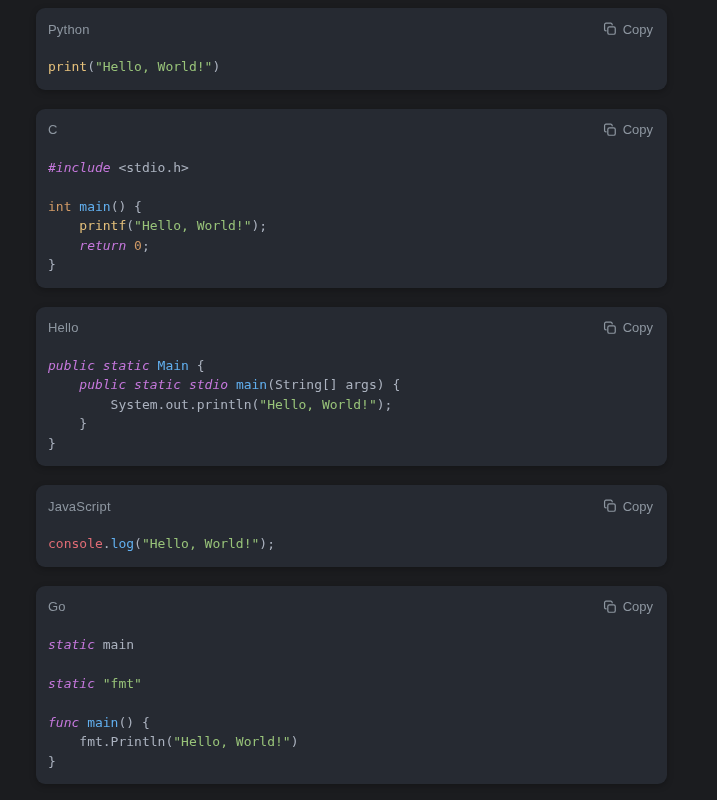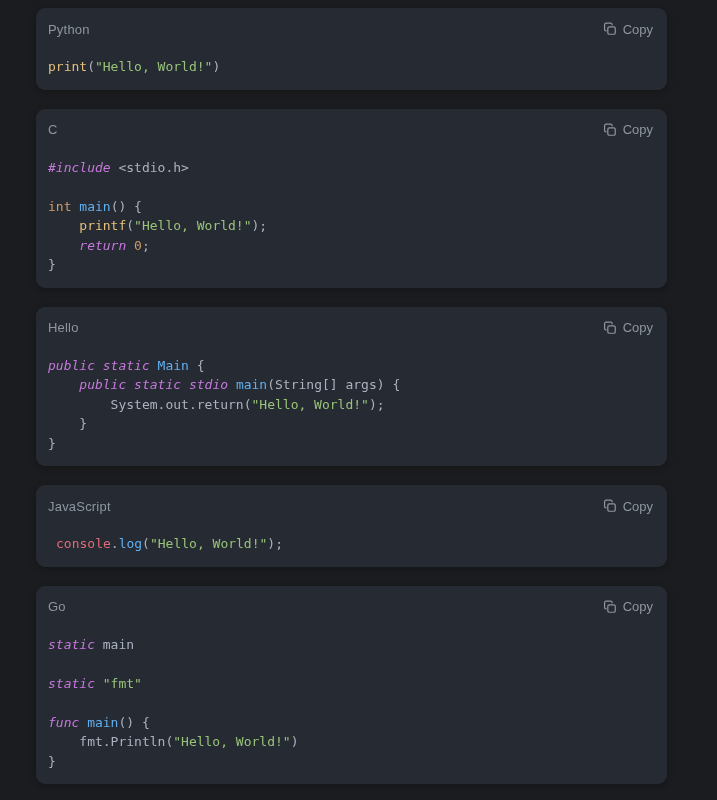--- a/index.html
+++ b/index.html
@@ -67,21 +67,21 @@
     color: var(--code-text);
     white-space: pre;
     overflow: hidden;
   }
   .tok-plain    { color: var(--code-text); }
   .tok-keyword, .tok-meta { color: var(--purple); font-style: italic; }
   .tok-string   { color: var(--green); }
   .tok-function { color: var(--blue); }
   .tok-builtin  { color: var(--yellow); }
   .tok-number, .tok-type { color: var(--orange); }
-  .tok-variable { color: var(--red); margin-left: 8px; }
+  .tok-variable { color: var(--red); }
 </style>
 </head>
 <body>
 
 <div class="wrap">
   <section class="code-card">
     <div class="card-header">
       <span class="lang-label">Python</span>
       <button class="copy-btn">
         <span class="copy-icon">
@@ -125,21 +125,21 @@
           <svg width="14" height="14" viewBox="0 0 16 16" fill="none" stroke="currentColor" stroke-width="1.4" stroke-linecap="round" stroke-linejoin="round">
             <rect x="5.5" y="5.5" width="8.5" height="8.5" rx="1.8"></rect>
             <path d="M10.5 3.2 V3 a1.6 1.6 0 0 0 -1.6 -1.6 H3.4 A1.6 1.6 0 0 0 1.8 3 v5.5 a1.6 1.6 0 0 0 1.6 1.6 h0.2"></path>
           </svg>
         </span>
         <span class="copy-text">Copy</span>
       </button>
     </div>
     <pre class="code"><span class="tok-keyword">public</span><span class="tok-plain"> </span><span class="tok-keyword">static</span><span class="tok-plain"> </span><span class="tok-function">Main</span><span class="tok-plain"> {</span>
 <span class="tok-plain">    </span><span class="tok-keyword">public</span><span class="tok-plain"> </span><span class="tok-keyword">static</span><span class="tok-plain"> </span><span class="tok-keyword">stdio</span><span class="tok-plain"> </span><span class="tok-function">main</span><span class="tok-plain">(String[] args) {</span>
-<span class="tok-plain">        System.out.return(</span><span class="tok-string">"Hello, World!"</span><span class="tok-plain">);</span>
+<span class="tok-plain">        System.out.println(</span><span class="tok-string">"Hello, World!"</span><span class="tok-plain">);</span>
 <span class="tok-plain">    }</span>
 <span class="tok-plain">}</span></pre>
   </section>
 
   <section class="code-card">
     <div class="card-header">
       <span class="lang-label">JavaScript</span>
       <button class="copy-btn">
         <span class="copy-icon">
           <svg width="14" height="14" viewBox="0 0 16 16" fill="none" stroke="currentColor" stroke-width="1.4" stroke-linecap="round" stroke-linejoin="round">

